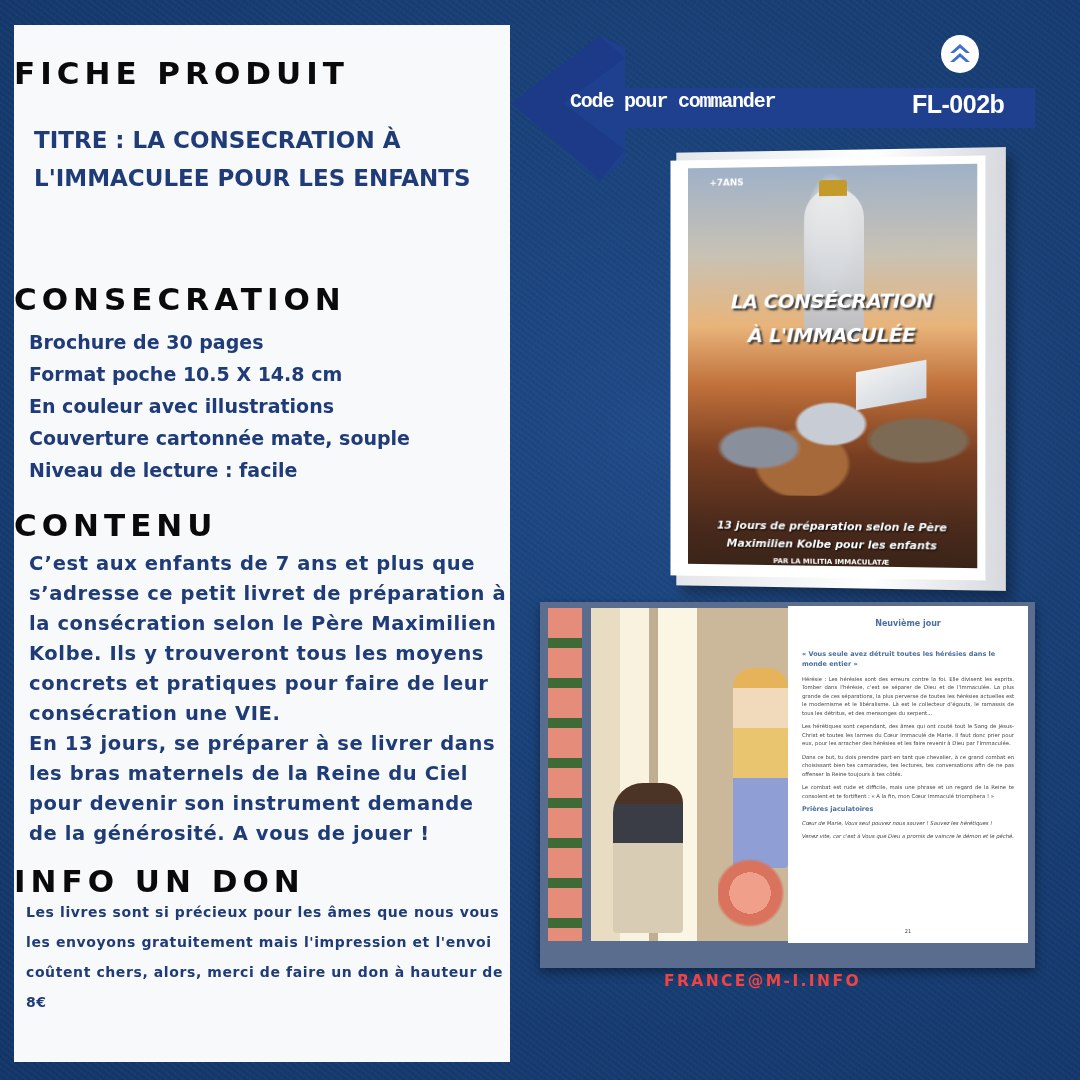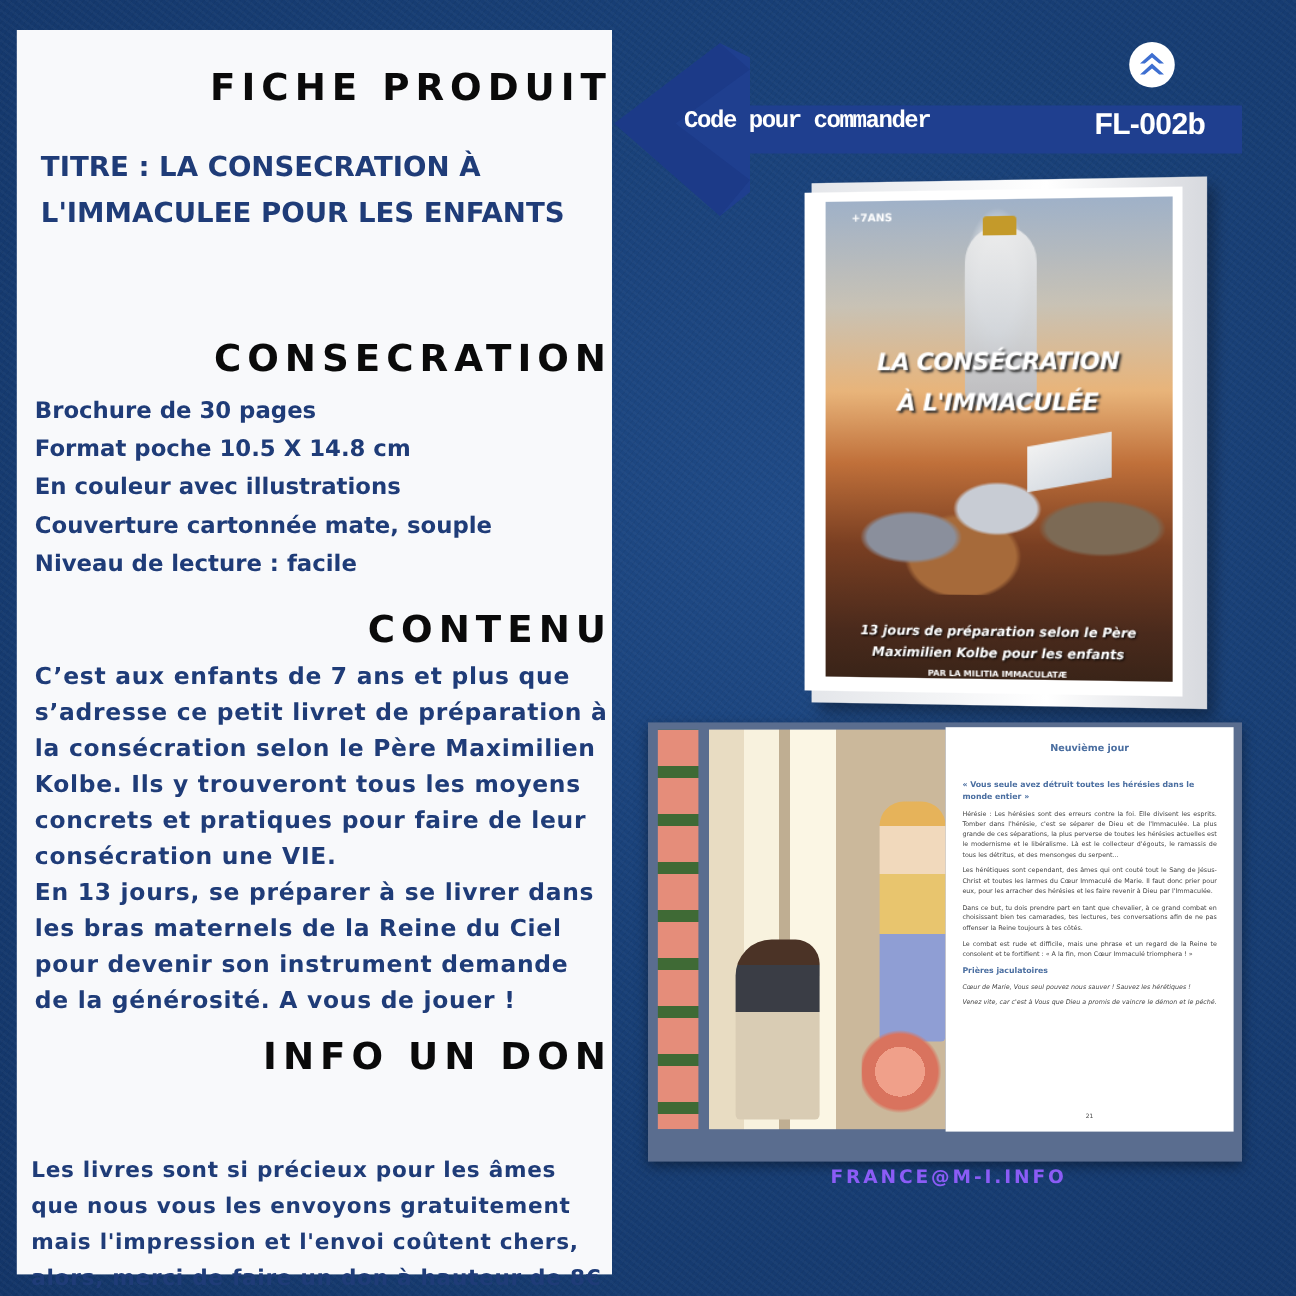--- a/index.html
+++ b/index.html
@@ -15,37 +15,37 @@
       repeating-linear-gradient(37deg, rgba(255,255,255,0.025) 0 2px, transparent 2px 5px),
       repeating-linear-gradient(-53deg, rgba(0,0,0,0.04) 0 1px, transparent 1px 4px);
     pointer-events: none;
   }
   
   .panel {
     position: absolute; left: 14px; top: 25px; width: 496px; height: 1037px;
     background: #f8f9fb;
   }
   .panel .heading {
-    position: absolute; left: 0; width: 100%; text-align: right;
+    position: absolute; left: 0; width: 100%; text-align: left;
     font-family: "DejaVu Sans", sans-serif; font-weight: bold;
     color: #0a0a0a; letter-spacing: 5px;
   }
   .panel .blue {
     position: absolute; left: 15px; color: #1f3c78; font-weight: bold;
     font-family: "DejaVu Sans", sans-serif;
   }
   .h-fiche { top: 30px; font-size: 31px; }
   .titre { top: 96px; left: 20px !important; font-size: 23px; line-height: 38px; width: 470px; }
   .auteur { top: 209px; left: 20px !important; font-size: 23px; }
   .h-desc { top: 256px; font-size: 31px; }
   .desc-list { top: 301px; font-size: 19px; line-height: 32px; }
   .h-contenu { top: 482px; font-size: 31px; }
   .contenu-text { top: 524px; font-size: 19.5px; line-height: 30px; width: 480px; letter-spacing: 0.6px; }
   .h-don { top: 838px; font-size: 31px; }
-  .don-text { top: 936px; left: 12px !important; font-size: 18px; line-height: 30px; width: 480px; letter-spacing: 0.6px; }
+  .don-text { top: 872px; left: 12px !important; font-size: 14px; line-height: 30px; width: 480px; letter-spacing: 0.6px; }
   .contenu-text p, .don-text p { margin: 0; }
 
   
   .arrow-svg { position: absolute; left: 505px; top: 28px; }
   .code-label {
     position: absolute; left: 570px; top: 90px; color: #fff; font-weight: bold;
     font-size: 20px; letter-spacing: -1.2px; font-family: Liberation Mono, monospace;
   }
   .code-value {
     position: absolute; left: 912px; top: 90px; color: #fff; font-weight: bold;
@@ -146,22 +146,22 @@
     font-family: "DejaVu Sans", sans-serif; font-size: 5.3px; line-height: 8.5px;
   }
   .spread-right .pg-title { text-align: center; color: #4a6ea0; font-weight: bold; font-size: 8px; margin-bottom: 20px; }
   .spread-right .pg-quote { color: #4a6ea0; font-weight: bold; font-size: 6.5px; line-height: 10px; margin-bottom: 6px; }
   .spread-right p { margin-bottom: 5px; text-align: justify; }
   .spread-right .pg-sub { color: #4a6ea0; font-weight: bold; font-size: 6.5px; margin: 4px 0 5px; }
   .spread-right .pg-num { position: absolute; bottom: 8px; left: 0; width: 100%; text-align: center; font-size: 5px; }
   .it { font-style: italic; }
 
   .email {
-    position: absolute; left: 664px; top: 972px; color: #8b5cf6; font-weight: bold;
-    font-size: 15.5px; letter-spacing: 2.4px; font-family: "DejaVu Sans", sans-serif; margin-left: 28px;
+    position: absolute; left: 664px; top: 972px; color: #ef4444; font-weight: bold;
+    font-size: 15.5px; letter-spacing: 2.4px; font-family: "DejaVu Sans", sans-serif;
   }
 </style>
 </head>
 <body>
 
 <div class="texture"></div>
 
 <section class="panel">
   <h1 class="heading h-fiche">FICHE PRODUIT</h1>
   <div class="blue titre">TITRE : LA CONSECRATION À L'IMMACULEE POUR LES ENFANTS</div>

